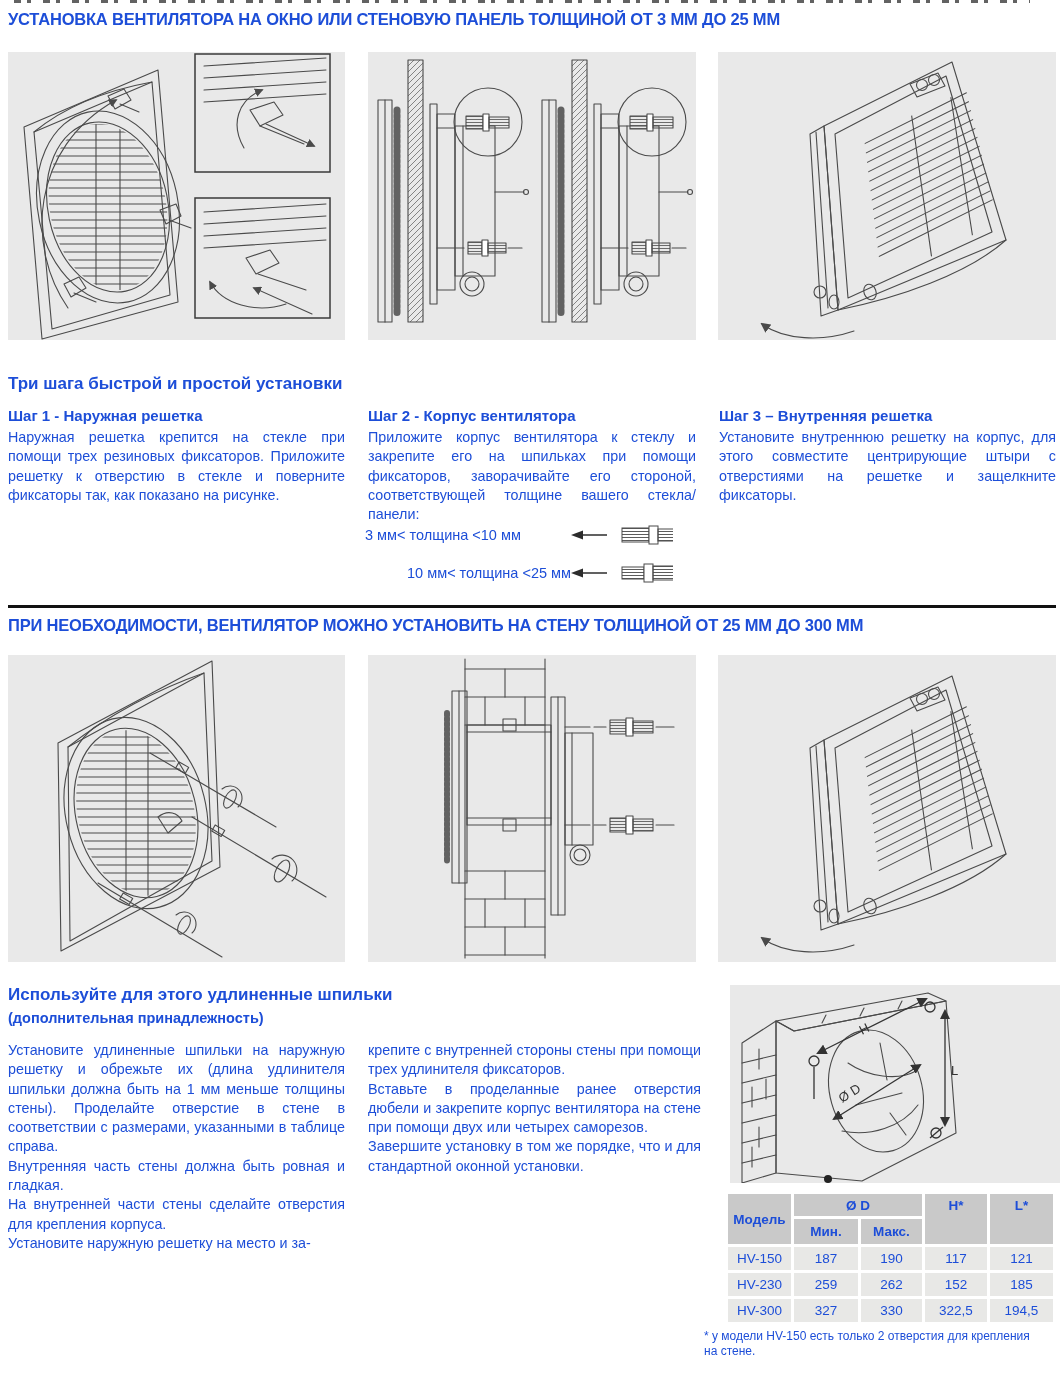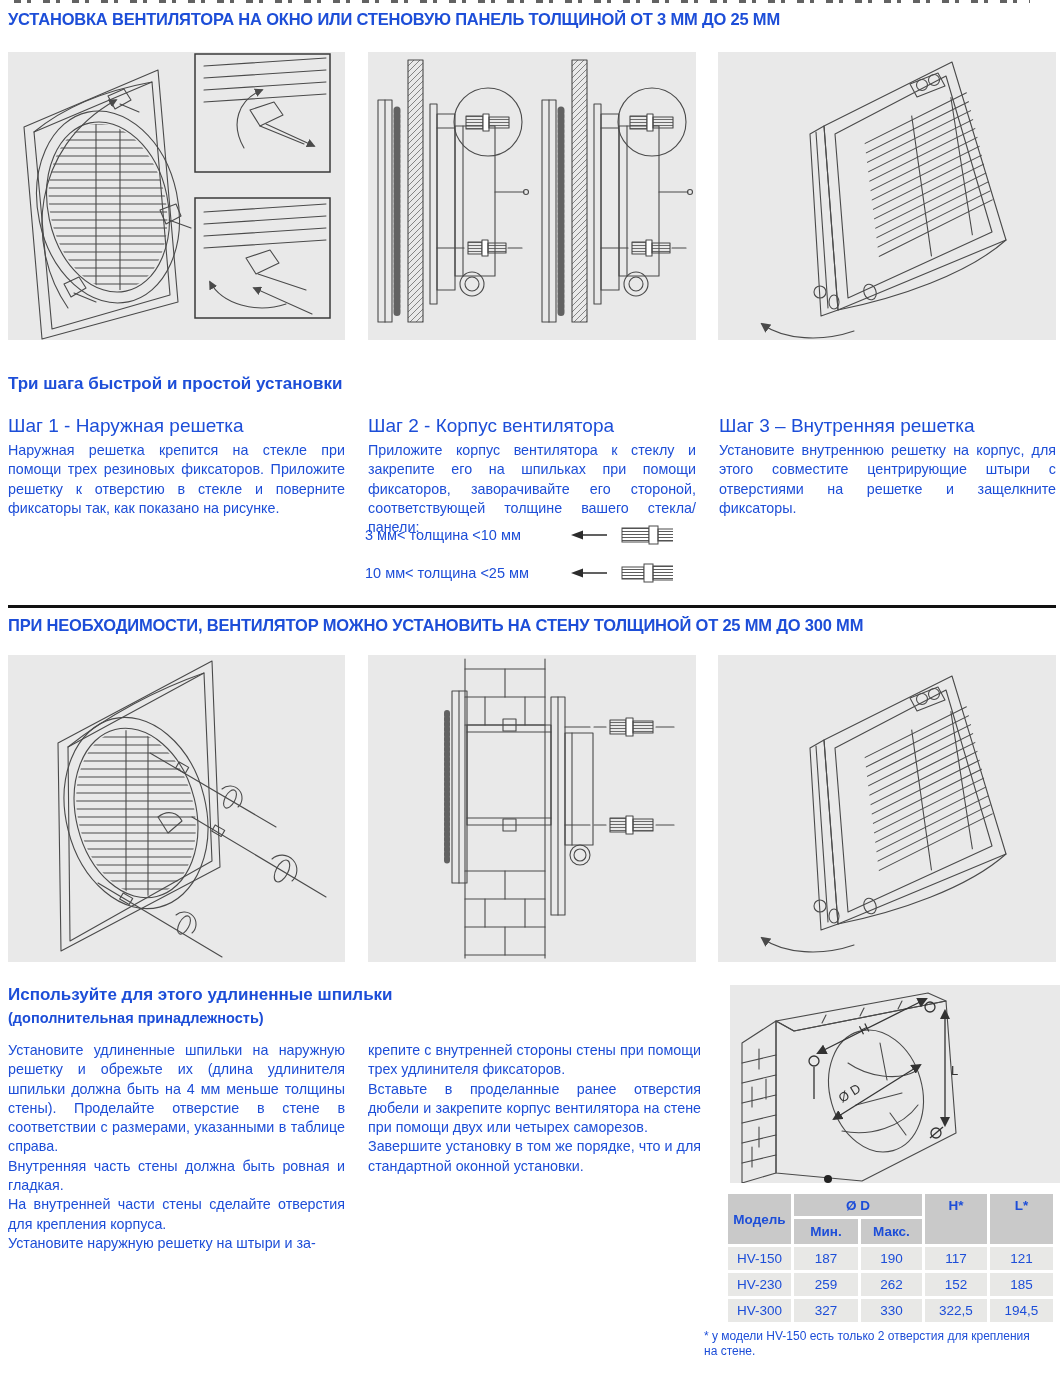--- a/index.html
+++ b/index.html
@@ -3,21 +3,21 @@
 <meta charset="utf-8">
 <style>
   html,body{margin:0;padding:0;background:#fff;}
   .page{position:relative;width:1064px;height:1373px;background:#ffffff;
         font-family:"Liberation Sans",sans-serif;color:#1d4ed8;overflow:hidden;}
   .abs{position:absolute;}
   .h-main{font-size:16.5px;font-weight:700;letter-spacing:-0.2px;white-space:nowrap;}
   .h-sub{font-size:17px;font-weight:700;}
   .h-sub2{font-size:14.5px;font-weight:700;}
   .panel{position:absolute;background:#e9e9e9;}
-  .step-title{font-size:19px;font-weight:400;margin:8px 0 4px 0;}
+  .step-title{font-size:15px;font-weight:700;margin:0 0 4px 0;}
   .step-body{font-size:14.3px;line-height:19.3px;text-align:justify;margin:0;}
   .col-body p{font-size:14.3px;line-height:19.3px;text-align:justify;margin:0;}
   .thick-row{position:absolute;display:flex;align-items:center;}
   .thick-label{font-size:14.5px;flex:0 0 206px;}
   .rule{position:absolute;background:#111;}
   .top-artifact{position:absolute;top:0;left:14px;width:1016px;height:3px;opacity:.75;
     background:repeating-linear-gradient(90deg,#2e2e2e 0 7px,transparent 7px 13px,#2e2e2e 13px 17px,transparent 17px 29px);}
   .ln{stroke:#4a4a4a;fill:none;stroke-width:1.1;stroke-linejoin:round;stroke-linecap:round;}
   .lnb{stroke:#3a3a3a;fill:none;stroke-width:1.5;}
   .dims{border-collapse:separate;border-spacing:3px;table-layout:fixed;}
@@ -227,21 +227,21 @@
         <path d="M0,1.5 H4" stroke="#4a4a4a" stroke-width="0.9"></path>
           </pattern>
         </defs>
       <g stroke="#4a4a4a" stroke-width="1">
         <rect x="1" y="4" width="27" height="14" fill="url(#ribsT1)"></rect>
         <rect x="28" y="2" width="9" height="18" fill="#fff"></rect>
         <rect x="37" y="5" width="25" height="12" fill="url(#ribsT1)"></rect>
       </g>
     </svg>
   </div>
-  <div class="thick-row" style="top:562px;left:365px;width:308px;">
+  <div class="thick-row" style="top:562px;left:365px;width:308px;text-align:right;">
     <span class="thick-label">10 мм&lt; толщина &lt;25 мм</span>
     <svg width="44" height="14">
       <polygon points="0,7 12,2.5 12,11.5" fill="#2c2c2c"></polygon>
       <line x1="10" y1="7" x2="43" y2="7" stroke="#2c2c2c" stroke-width="1.4"></line>
     </svg>
     <svg width="64" height="22" style="margin-left:14px">
       <defs>
           <pattern id="ribsT2" patternUnits="userSpaceOnUse" width="4" height="3">
         <path d="M0,1.5 H4" stroke="#4a4a4a" stroke-width="0.9"></path>
           </pattern>
@@ -413,24 +413,24 @@
         <ellipse cx="152" cy="240" rx="6" ry="8" transform="rotate(-20 152 240)"></ellipse>
         <path d="M136,279 C104,290 66,288 44,272" marker-end="url(#ahC2)"></path>
       </g>
     </svg>
   </div>
 
   <div class="abs h-sub" style="top:985px;left:8px;">Используйте для этого удлиненные шпильки</div>
   <div class="abs h-sub2" style="top:1010px;left:8px;">(дополнительная принадлежность)</div>
 
   <div class="abs col-body" style="top:1041px;left:8px;width:337px;">
-    <p>Установите удлиненные шпильки на наружную решетку и обрежьте их (длина удлинителя шпильки должна быть на 4 мм меньше толщины стены). Проделайте отверстие в стене в соответствии с размерами, указанными в таблице справа.</p>
+    <p>Установите удлиненные шпильки на наружную решетку и обрежьте их (длина удлинителя шпильки должна быть на 1 мм меньше толщины стены). Проделайте отверстие в стене в соответствии с размерами, указанными в таблице справа.</p>
     <p>Внутренняя часть стены должна быть ровная и гладкая.</p>
     <p>На внутренней части стены сделайте отверстия для крепления корпуса.</p>
-    <p>Установите наружную решетку на штыри и за-</p>
+    <p>Установите наружную решетку на место и за-</p>
   </div>
   <div class="abs col-body" style="top:1041px;left:368px;width:333px;">
     <p>крепите с внутренней стороны стены при помощи трех удлинителя фиксаторов.</p>
     <p>Вставьте в проделанные ранее отверстия дюбели и закрепите корпус вентилятора на стене при помощи двух или четырех саморезов.</p>
     <p>Завершите установку в том же порядке, что и для стандартной оконной установки.</p>
   </div>
 
   <div class="panel" style="left:730px;top:985px;width:330px;height:198px;">
     <svg width="330" height="198" viewBox="0 0 330 198">
       <defs>

